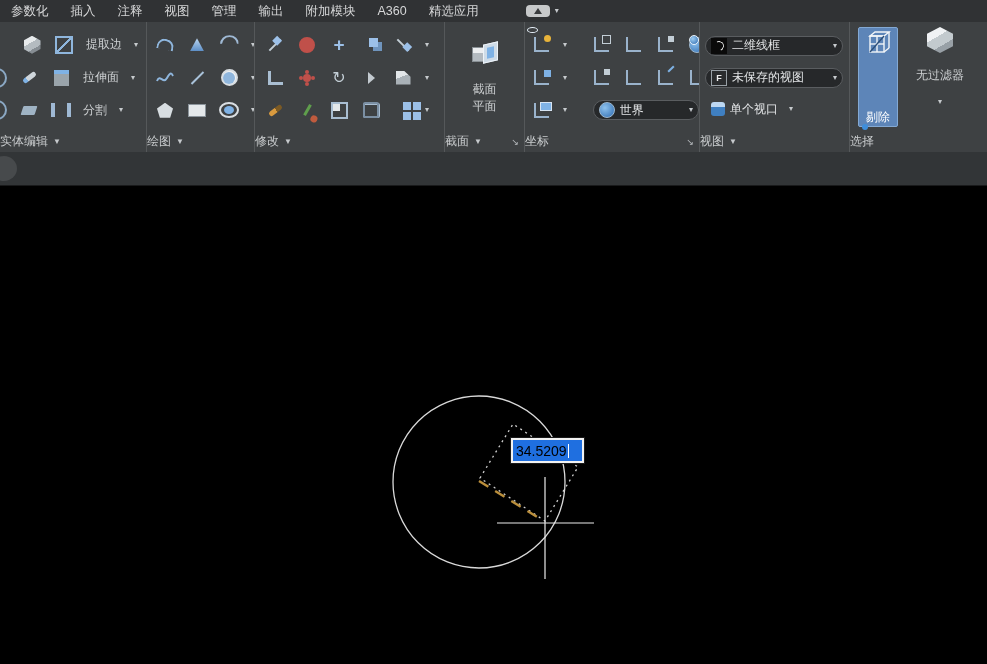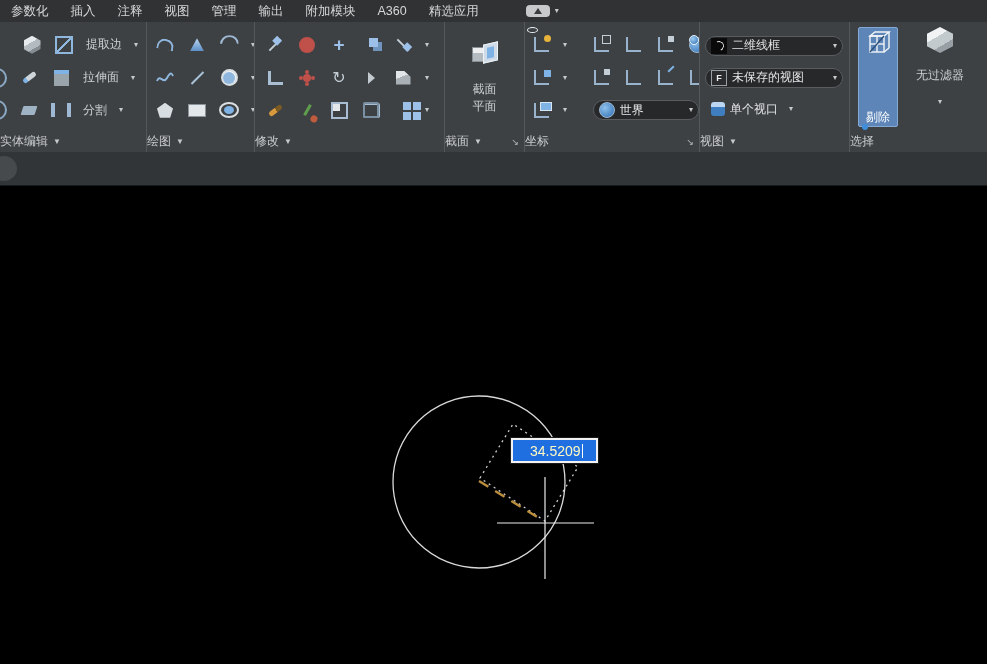--- a/index.html
+++ b/index.html
@@ -134,21 +134,21 @@
 
   
   .tabstrip{position:absolute;left:0;top:152px;width:987px;height:33px;background:#323537;
             border-bottom:1px solid #191a1b;}
   .tabstub{position:absolute;left:-9px;top:4px;width:26px;height:25px;border-radius:50%;background:#474a4c;}
 
   
   .canvas{position:absolute;left:0;top:186px;width:987px;height:478px;background:#000;}
   .dyn-input{position:absolute;left:511px;top:252px;width:66px;height:21px;background:#1f6fe0;
         border:2px solid #f2f2f2;outline:1px solid #1a1a1a;display:flex;align-items:center;
-        padding-left:17px;font-size:14px;color:#fef9c3;font-family:"Liberation Sans","DejaVu Sans",sans-serif;}
+        padding-left:3px;font-size:14px;color:#000000;font-family:"Liberation Sans","DejaVu Sans",sans-serif;}
   .dyn-input::after{content:"";width:1px;height:14px;background:#fff;margin-left:1px;}
   .tooltip{position:absolute;left:562px;top:361px;width:156px;height:30px;background:#1a2070;
         border:1px solid #0a0d38;box-sizing:border-box;display:flex;align-items:center;
         padding:0 7px;font-size:13px;color:#fff;gap:6px;}
   .tt-key{margin-left:auto;width:13px;height:13px;border:1px solid #b9bdda;background:#252b7e;
         display:flex;align-items:center;justify-content:center;font-size:7px;color:#fff;flex:0 0 auto;}
 </style>
 </head>
 <body>
 

